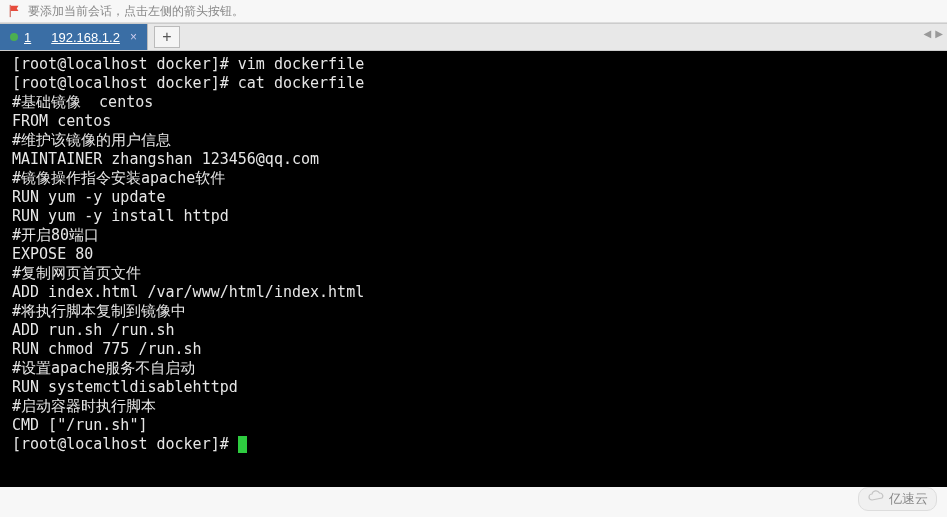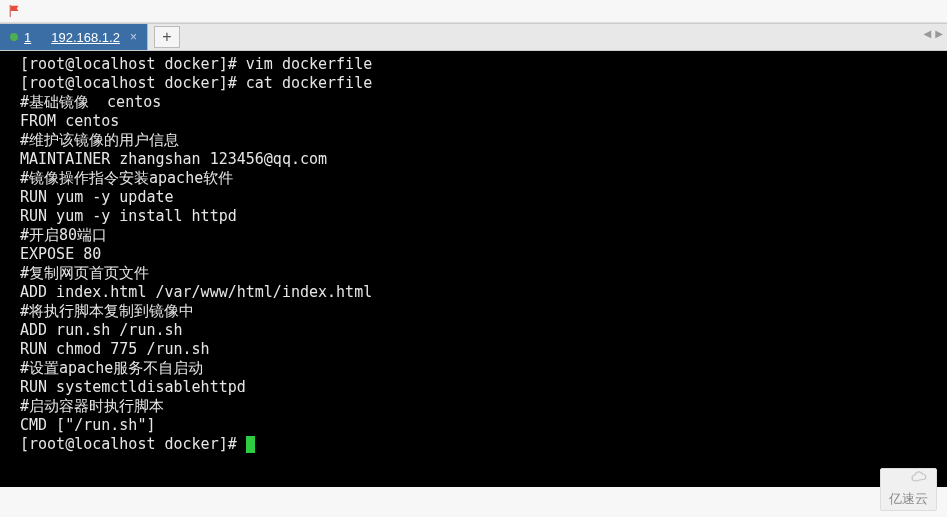--- a/index.html
+++ b/index.html
@@ -84,63 +84,63 @@
     gap: 4px;
     font-size: 10px;
     color: #999;
   }
   .terminal {
     background: #000;
     color: #e6e6e6;
     font-family: "Consolas", "DejaVu Sans Mono", "Courier New", monospace;
     font-size: 15px;
     line-height: 19px;
-    padding: 4px 20px;
+    padding: 4px 12px;
     height: 436px;
     white-space: pre;
     overflow: hidden;
   }
   .cursor {
     display: inline-block;
     width: 9px;
     height: 17px;
     background: #2ecc40;
     vertical-align: text-bottom;
   }
   .watermark {
     position: absolute;
     right: 10px;
     bottom: 6px;
     background: #f0f0f0;
     border: 1px solid #ddd;
-    border-radius: 2px;
+    border-radius: 10px;
     padding: 2px 8px;
     font-size: 13px;
     color: #888;
     display: flex;
-    align-items: flex-end;
+    align-items: flex-start;
     gap: 4px;
-    flex-direction: column;
   }
   .watermark svg { opacity: .5; }
   .bottom-strip {
     height: 30px;
     background: #f7f7f7;
   }
 </style>
 </head>
 <body>
 
 <div class="info-bar">
   <span class="flag-icon">
     <svg viewBox="0 0 16 16" width="14" height="14">
       <rect x="2" y="1" width="1" height="14" fill="#c0392b"></rect>
       <path d="M3 2 L12 2 L10 5 L12 8 L3 8 Z" fill="#e74c3c"></path>
     </svg>
   </span>
+  <span>要添加当前会话，点击左侧的箭头按钮。</span>
 </div>
 
 <div class="tab-bar">
   <div class="tab active">
     <span class="status-dot"></span>
     <span style="margin-right:4px;text-decoration:underline;">1</span>
     <span class="tab-label">192.168.1.2</span>
     <span class="tab-close">×</span>
   </div>
   <div class="tab-add">

